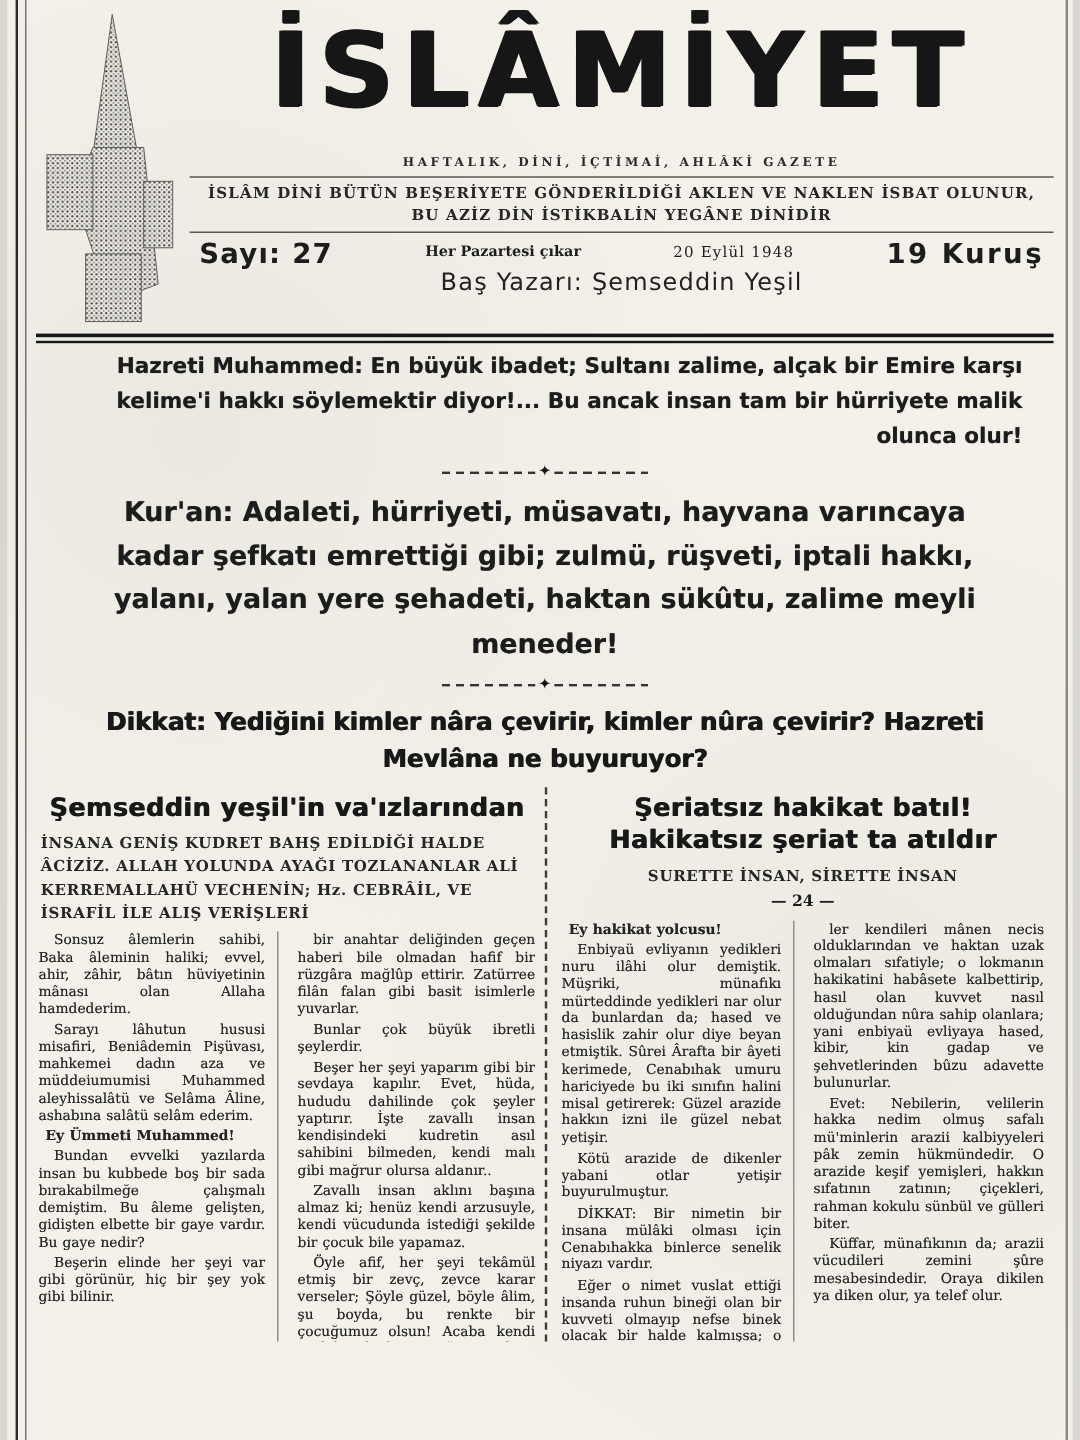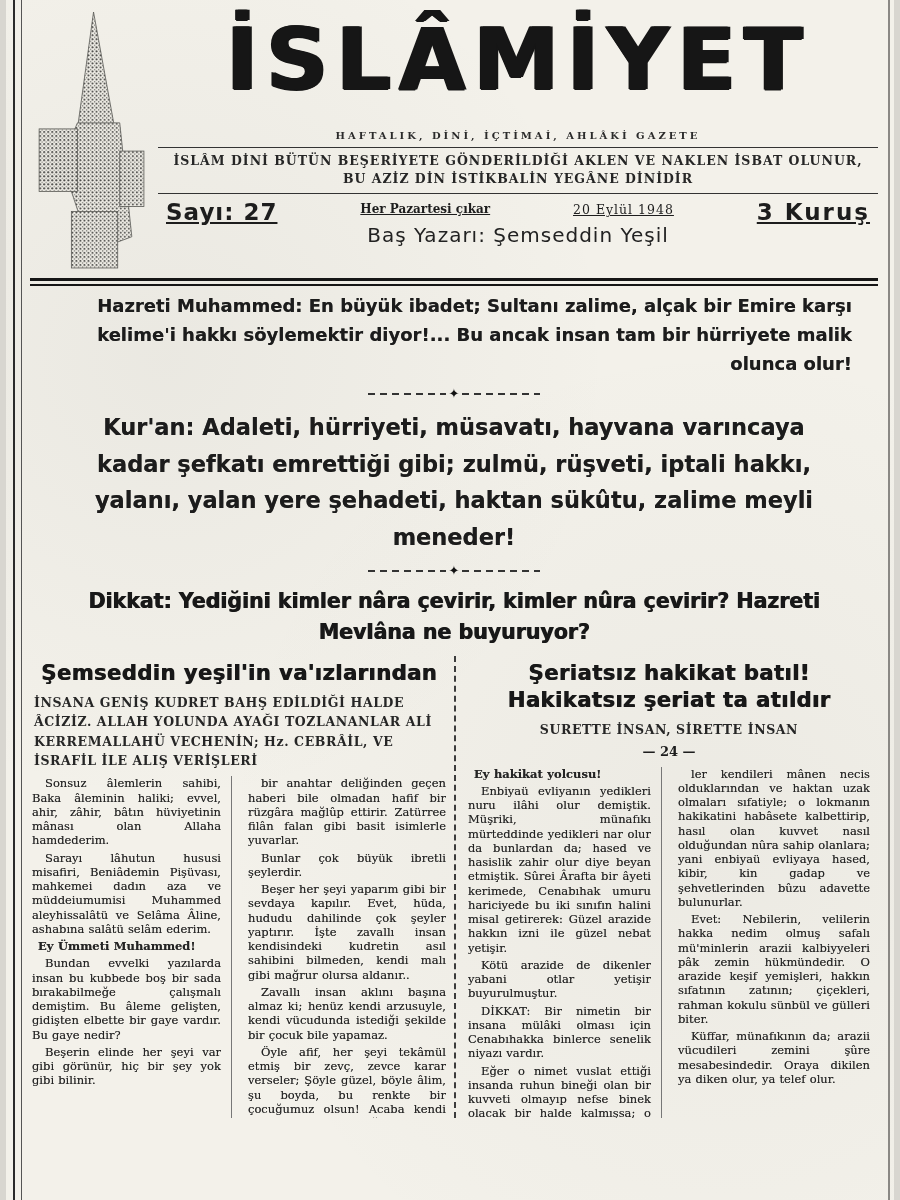--- a/index.html
+++ b/index.html
@@ -49,21 +49,20 @@
   .motto{
     margin-top:6px;
     border-top:1px solid #333;border-bottom:1px solid #333;
     padding:4px 2px 5px;
     font-weight:bold;font-size:12.5px;letter-spacing:1px;line-height:1.45;
     color:#262626;
   }
   .inforow{
     display:flex;align-items:flex-start;justify-content:space-between;
     padding:5px 8px 2px;
-    text-decoration:underline;
   }
   .issue{font-family:"DejaVu Sans", sans-serif;font-weight:bold;font-size:23px;letter-spacing:1px;}
   .schedule{font-weight:bold;font-size:12px;margin-top:3px;}
   .date{font-size:12.5px;margin-top:3px;letter-spacing:1px;}
   .price{font-family:"DejaVu Sans", sans-serif;font-weight:bold;font-size:23px;letter-spacing:2px;}
   .editor{
     text-align:center;font-size:20px;letter-spacing:1px;
     font-family:"DejaVu Sans", sans-serif;
     margin:-4px 0 4px;color:#222;
   }
@@ -154,21 +153,21 @@
     </div>
 
     <div class="mast-cell">
       <div class="masthead">İSLÂMİYET</div>
       <div class="mast-sub">HAFTALIK, DİNİ, İÇTİMAİ, AHLÂKİ GAZETE</div>
       <div class="motto">İSLÂM DİNİ BÜTÜN BEŞERİYETE GÖNDERİLDİĞİ AKLEN VE NAKLEN İSBAT OLUNUR, BU AZİZ DİN İSTİKBALİN YEGÂNE DİNİDİR</div>
       <div class="inforow">
         <span class="issue">Sayı: 27</span>
         <span class="schedule">Her Pazartesi çıkar</span>
         <span class="date">20 Eylül 1948</span>
-        <span class="price">3 Kuruş</span>
+        <span class="price">19 Kuruş</span>
       </div>
       <div class="editor">Baş Yazarı: Şemseddin Yeşil</div>
     </div>
   </div>
 
   <div class="rule-heavy"></div>
 
   <div class="deck">Hazreti Muhammed: En büyük ibadet; Sultanı zalime, alçak bir Emire karşı kelime'i hakkı söylemektir diyor!... Bu ancak insan tam bir hürriyete malik olunca olur!</div>
 
   <div class="ornament">

